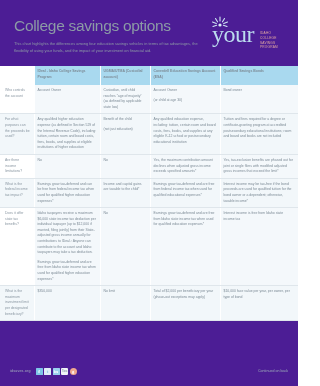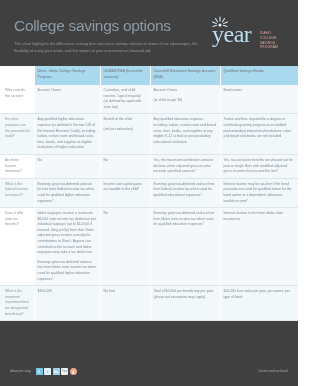--- a/index.html
+++ b/index.html
@@ -2,21 +2,21 @@
 <html><head>
 <meta charset="utf-8">
 <style>
   * { box-sizing: border-box; margin: 0; padding: 0; }
   html, body {
     width: 298px; height: 386px;
     background: #ffffff;
     font-family: "Liberation Sans", sans-serif;
     overflow: hidden;
   }
-  .page { position: relative; width: 298px; height: 386px; background: #404040; padding: 0; }
+  .page { position: relative; width: 298px; height: 386px; background: #4c1d95; padding: 0; }
 
   
   .header { position: relative; padding: 18px 14px 0 14px; height: 66px; }
   .title {
     font-size: 15.5px;
     color: #8c9aa6;
     font-weight: 400;
     letter-spacing: -0.3px;
     line-height: 1.05;
     font-family: "Liberation Sans", sans-serif;
@@ -141,21 +141,21 @@
           <line x1="10" y1="1" x2="10" y2="5"></line>
           <line x1="5.5" y1="2.5" x2="7.5" y2="5.8"></line>
           <line x1="14.5" y1="2.5" x2="12.5" y2="5.8"></line>
           <line x1="2.5" y1="6" x2="6.3" y2="7.5"></line>
           <line x1="17.5" y1="6" x2="13.7" y2="7.5"></line>
           <line x1="3" y1="10.5" x2="6.6" y2="9.2"></line>
           <line x1="17" y1="10.5" x2="13.4" y2="9.2"></line>
         </g>
         <circle cx="10" cy="9" r="1.6" fill="#d9ecf7"></circle>
       </svg>
-      <div class="logo-word">year</div>
+      <div class="logo-word">your</div>
       <div class="logo-tag">IDAHO COLLEGE SAVINGS PROGRAM</div>
     </div>
   </div>
 
   <table class="table">
     <colgroup>
       <col class="col-label">
         <col class="col-a">
         <col class="col-b">
         <col class="col-c">

